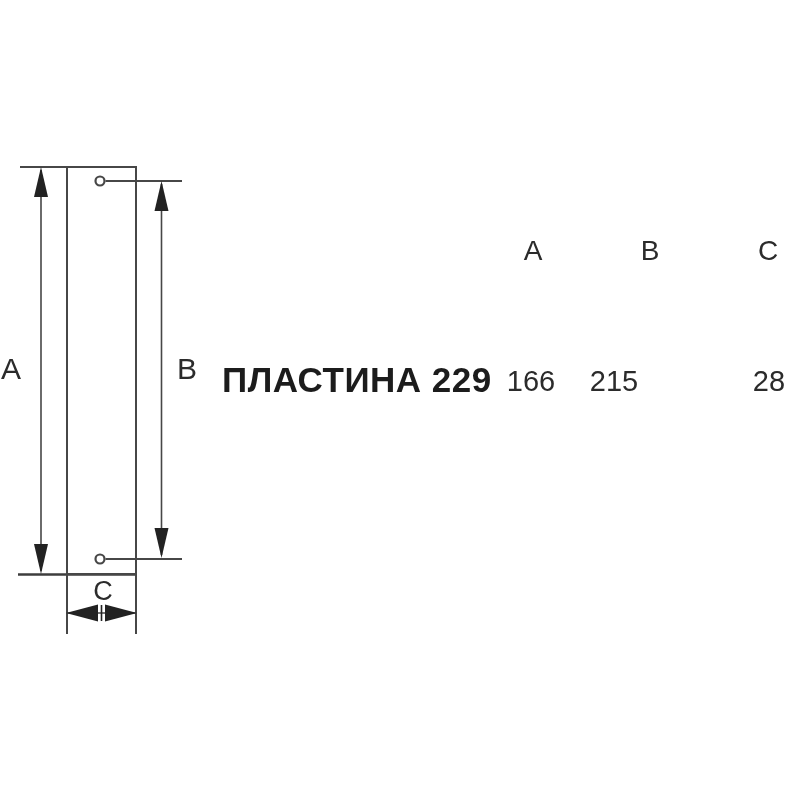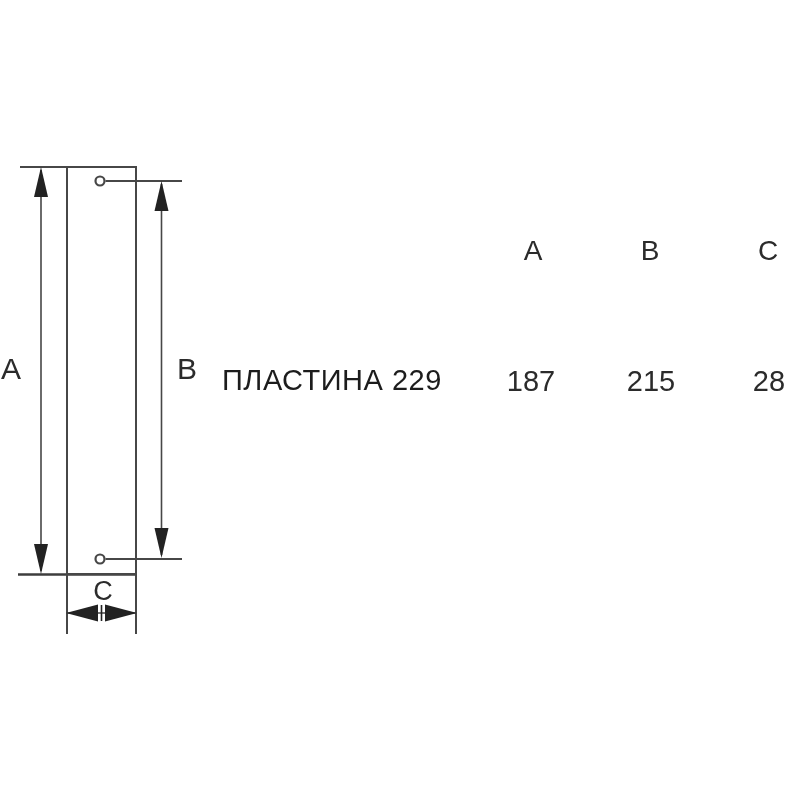--- a/index.html
+++ b/index.html
@@ -25,22 +25,22 @@
     position: absolute;
     transform: translate(-50%, -50%);
     font-size: 28px;
     color: #2b2b2b;
     white-space: nowrap;
   }
   .td-cell { font-size: 29px; }
   .row-label {
     position: absolute;
     transform: translateY(-50%);
-    font-size: 29px;
-    font-weight: normal;
+    font-size: 35px;
+    font-weight: bold;
     color: #1c1c1c;
     letter-spacing: 0.5px;
     white-space: nowrap;
   }
 </style>
 </head>
 <body>
 
 <div class="sheet">
 
@@ -76,19 +76,19 @@
   <span class="dim-label" style="left:187px; top:369px;">B</span>
   <span class="dim-label small" style="left:103px; top:591px;">C</span>
 
   <div>
     <span class="th-cell" style="left:533px; top:251px;">A</span>
     <span class="th-cell" style="left:650px; top:251px;">B</span>
     <span class="th-cell" style="left:768px; top:251px;">C</span>
 
     <div>
       <span class="row-label" style="left:222px; top:380px;">ПЛАСТИНА 229</span>
-      <span class="td-cell" style="left:531px; top:381px;">187</span>
-      <span class="td-cell" style="left:651px; top:381px;">215</span>
+      <span class="td-cell" style="left:531px; top:381px;">166</span>
+      <span class="td-cell" style="left:614px; top:381px;">215</span>
       <span class="td-cell" style="left:769px; top:381px;">28</span>
     </div>
   </div>
 
 </div>
 
 </body></html>

